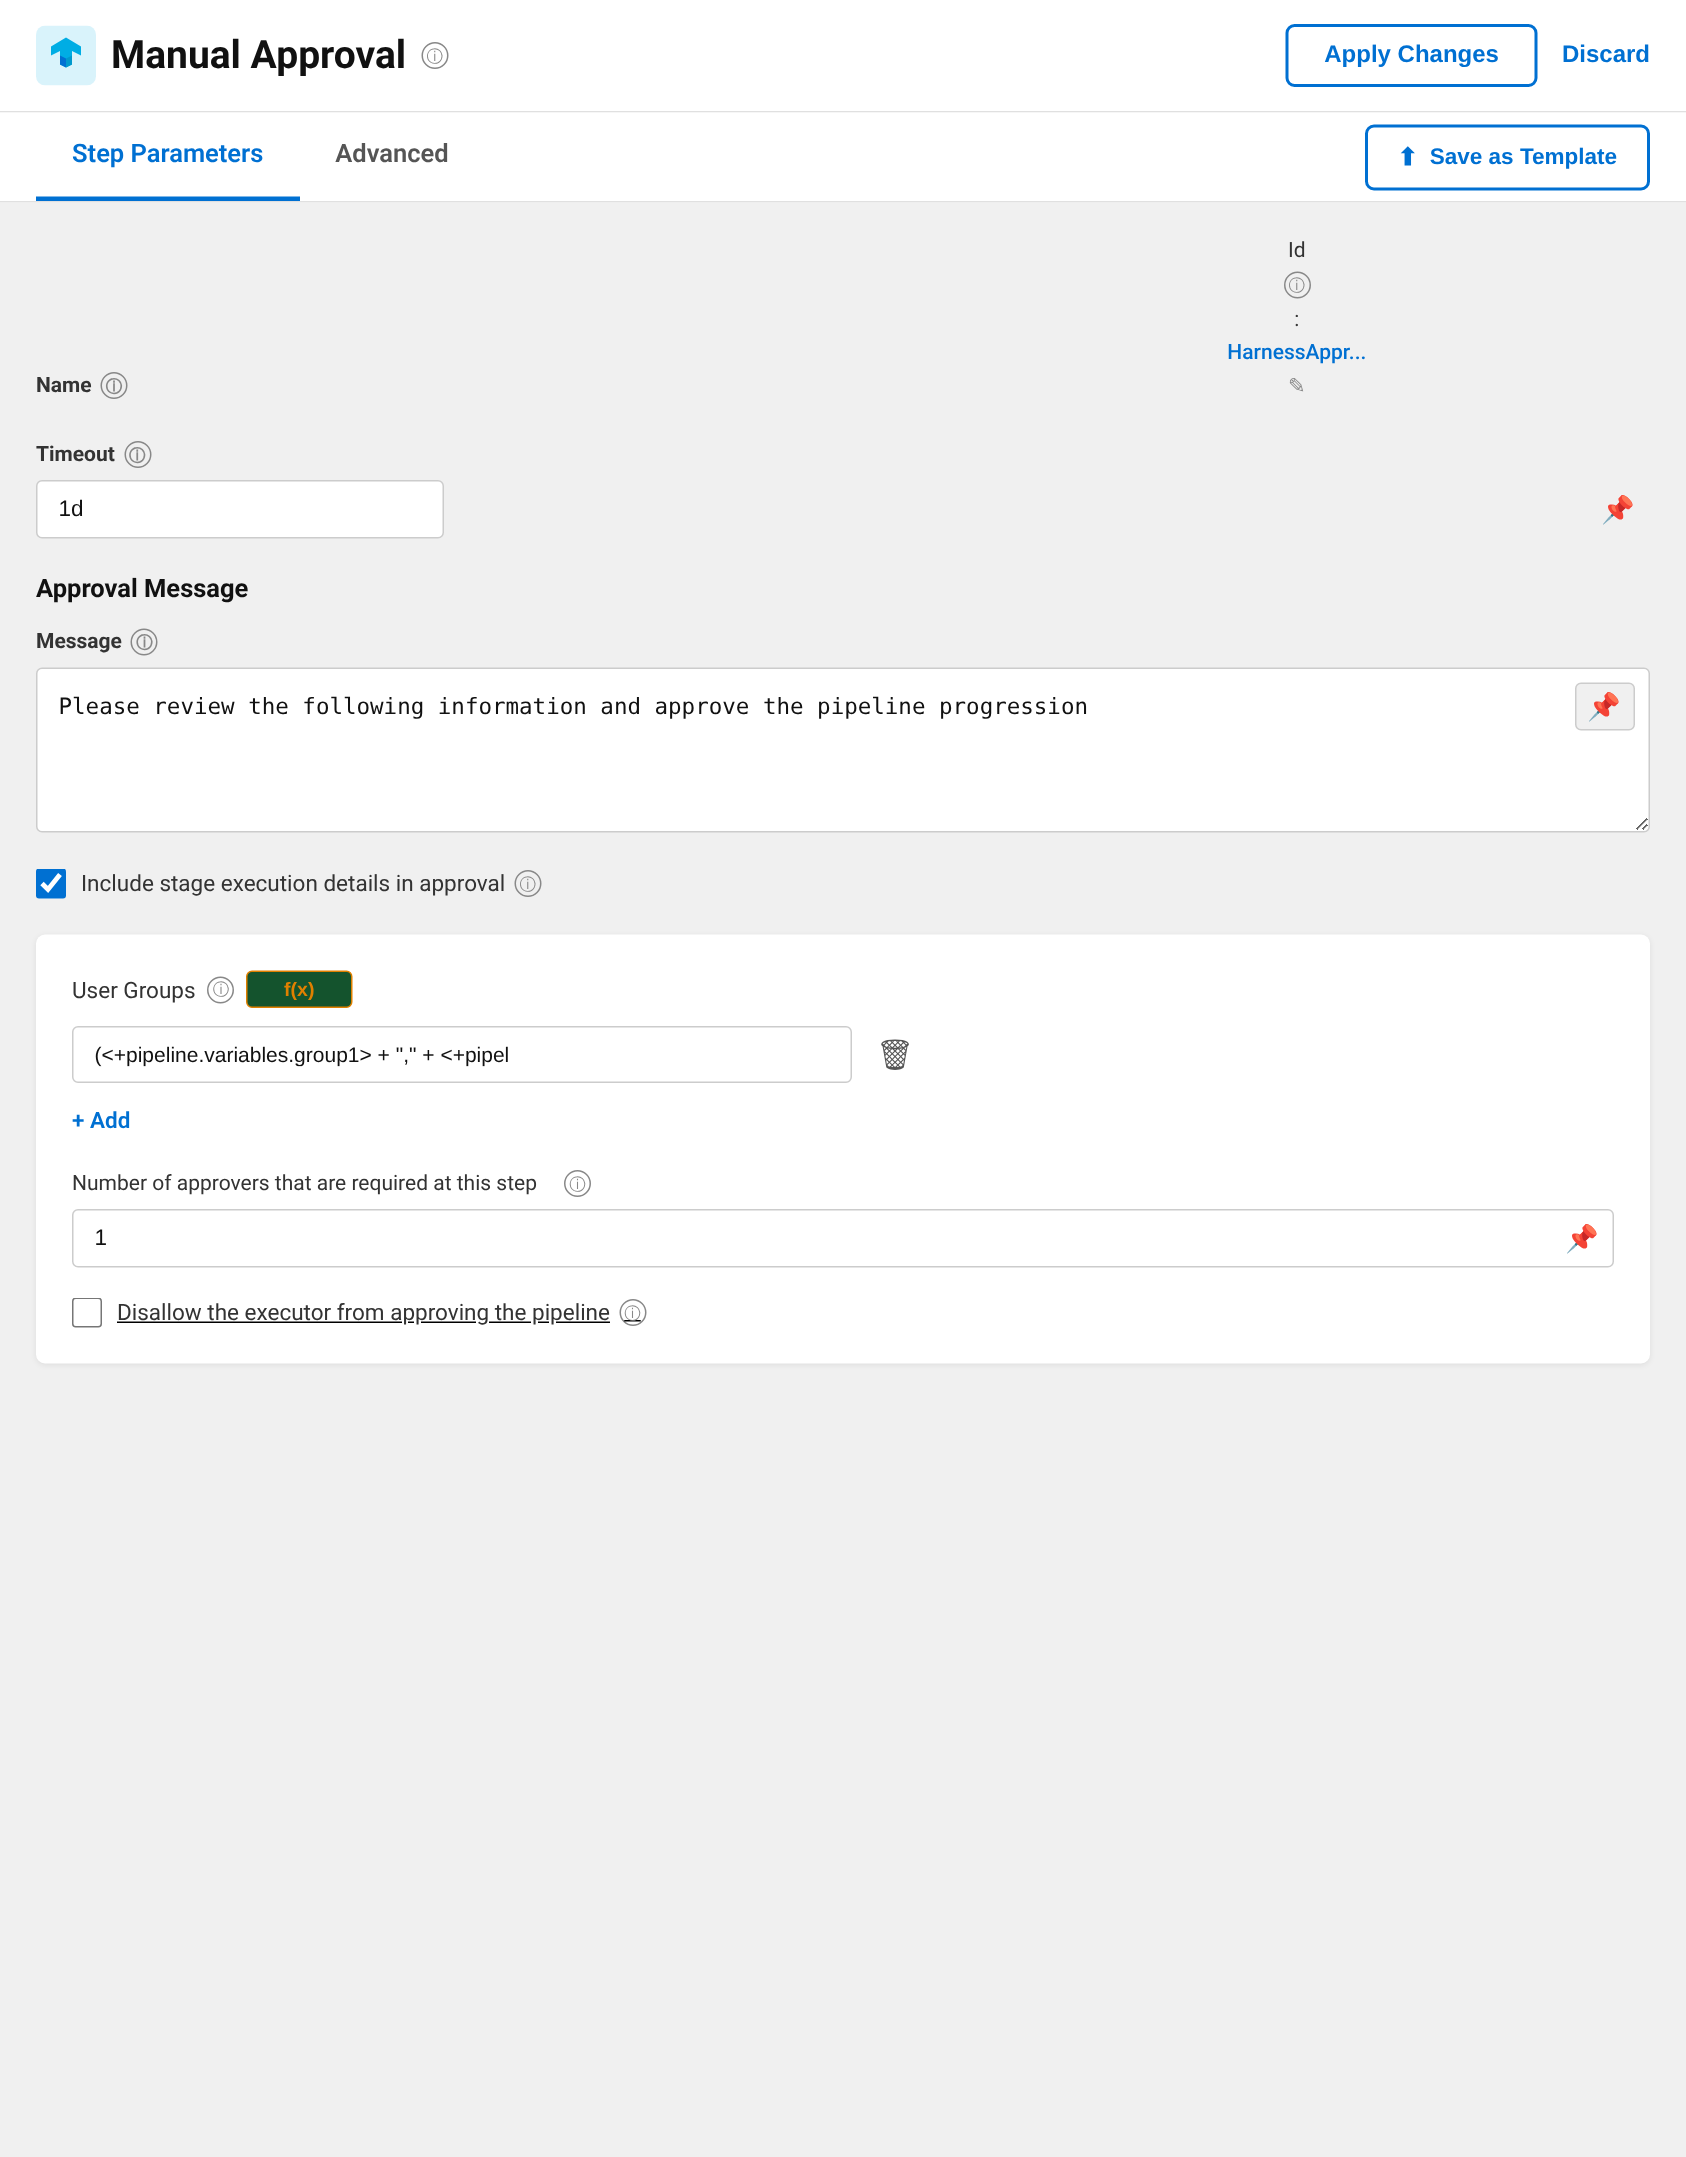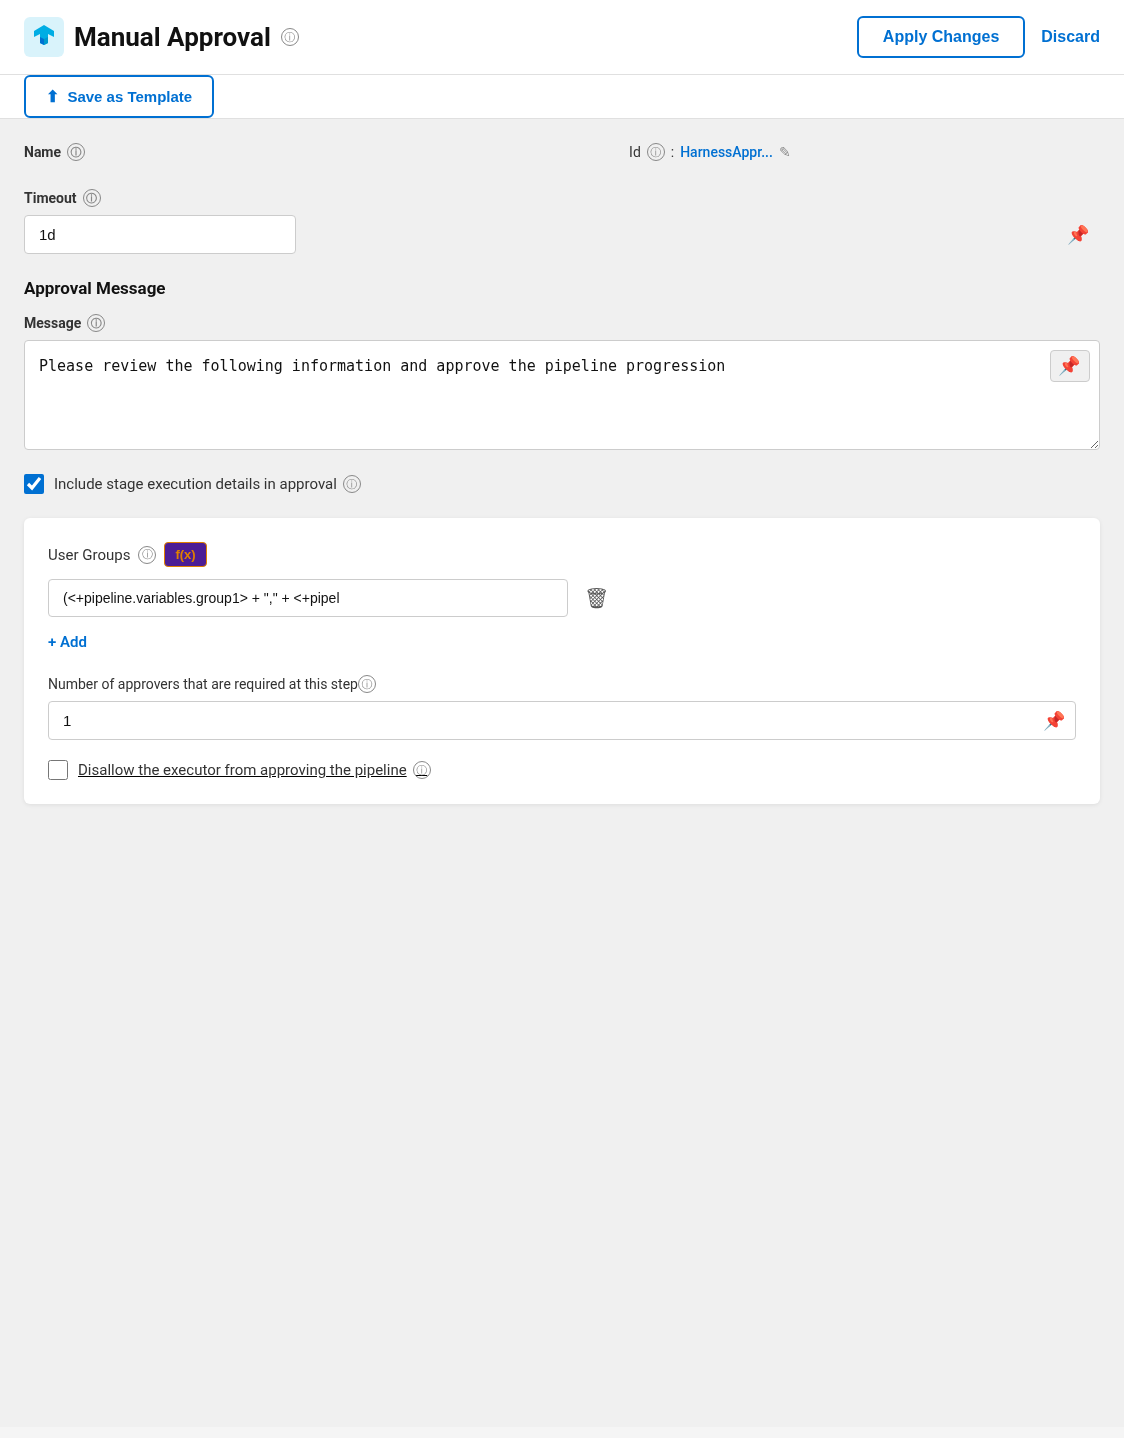--- a/index.html
+++ b/index.html
@@ -126,20 +126,21 @@
       margin-bottom: 8px;
       font-weight: bold;
     }
     .field-label-id {
       display: flex;
       align-items: center;
       gap: 6px;
       font-size: 14px;
       color: #333;
       margin-bottom: 8px;
+      flex-direction: column;
     }
     .id-value {
       color: #0070D2;
       font-weight: 500;
     }
     .edit-icon {
       color: #888;
       cursor: pointer;
       font-size: 14px;
     }
@@ -251,24 +252,24 @@
       align-items: center;
       gap: 8px;
       font-size: 15px;
       color: #333;
       margin-bottom: 12px;
     }
     .fx-btn {
       display: inline-flex;
       align-items: center;
       justify-content: center;
-      padding: 4px 10px;
+      padding: 4px 24px;
       border: 1.5px solid #e08000;
       border-radius: 4px;
-      background: #4c1d95;
+      background: #14532d;
       color: #e08000;
       font-size: 13px;
       font-weight: 600;
       cursor: pointer;
     }
     .pipeline-row {
       display: flex;
       align-items: center;
       gap: 12px;
       margin-bottom: 8px;
@@ -301,21 +302,21 @@
       display: inline-block;
       margin-top: 8px;
       margin-bottom: 20px;
     }
     .num-approvers-label {
       font-size: 14px;
       color: #333;
       margin-bottom: 8px;
       display: flex;
       align-items: center;
-      gap: 0;
+      gap: 18px;
     }
     .num-input-wrapper {
       position: relative;
       display: flex;
       align-items: center;
     }
     .num-input {
       width: 100%;
       padding: 10px 44px 10px 14px;
       border: 1px solid #ccc;
@@ -374,20 +375,28 @@
     <span class="page-title">Manual Approval</span>
     <span class="info-icon">ⓘ</span>
   </div>
   <div class="header-right">
     <button class="btn-apply">Apply Changes</button>
     <button class="btn-discard">Discard</button>
   </div>
 </div>
 
 <div class="tabs-bar">
+  <div class="tabs-left">
+    <div class="tab active">
+      <span>Step Parameters</span>
+    </div>
+    <div class="tab">
+      <span>Advanced</span>
+    </div>
+  </div>
   <button class="btn-save-template">
     <span class="template-icon">⬆</span>
     <span>Save as Template</span>
   </button>
 </div>
 
 <div class="content">
 
   <div class="name-id-row">
     <div class="name-col">

